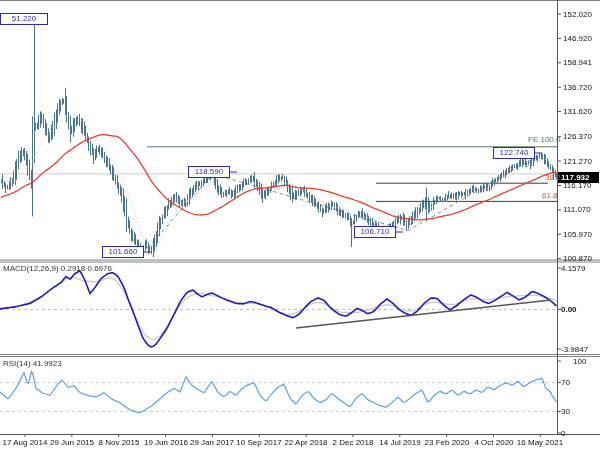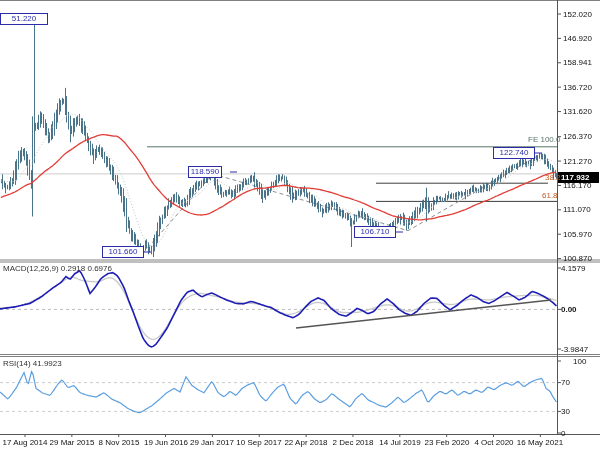--- a/index.html
+++ b/index.html
@@ -107,30 +107,30 @@
       <div class="tick-label" style="left:563px;top:230px;">105.970</div>
       <div class="tick-label" style="left:563px;top:254px;">100.870</div>
       <div class="tick-label" style="left:561px;top:264px;">4.1579</div>
       <div class="tick-label" style="left:561px;top:305px;font-weight:700;">0.00</div>
       <div class="tick-label" style="left:561px;top:345px;">-3.9847</div>
       <div class="tick-label" style="left:561px;top:357px;padding-left:12px;">100</div>
       <div class="tick-label" style="left:561px;top:378px;">70</div>
       <div class="tick-label" style="left:561px;top:407px;">30</div>
       <div class="tick-label" style="left:561px;top:429px;">0</div>
       <div class="date-label" style="left:25px;">17 Aug 2014</div>
-      <div class="date-label" style="left:72px;">29 Mar 2015</div>
+      <div class="date-label" style="left:72px;">29 Jun 2015</div>
       <div class="date-label" style="left:119px;">8 Nov 2015</div>
       <div class="date-label" style="left:166px;">19 Jun 2016</div>
       <div class="date-label" style="left:212px;">29 Jan 2017</div>
       <div class="date-label" style="left:259px;">10 Sep 2017</div>
       <div class="date-label" style="left:306px;">22 Apr 2018</div>
       <div class="date-label" style="left:353px;">2 Dec 2018</div>
       <div class="date-label" style="left:400px;">14 Jul 2019</div>
       <div class="date-label" style="left:447px;">23 Feb 2020</div>
       <div class="date-label" style="left:494px;">4 Oct 2020</div>
       <div class="date-label" style="left:540px;">16 May 2021</div>
       <div class="swing-box" style="left:0px;top:13px;width:48px;">51.220</div>
-      <div class="swing-box" style="left:188px;top:166px;width:34px;">118.590</div>
+      <div class="swing-box" style="left:188px;top:166px;width:42px;">118.590</div>
       <div class="swing-box" style="left:102px;top:246px;width:42px;">101.660</div>
       <div class="swing-box" style="left:354px;top:226px;width:42px;">106.710</div>
       <div class="swing-box" style="left:493px;top:147px;width:42px;">122.740</div>
     </div>
 </div>
 
 </body></html>

